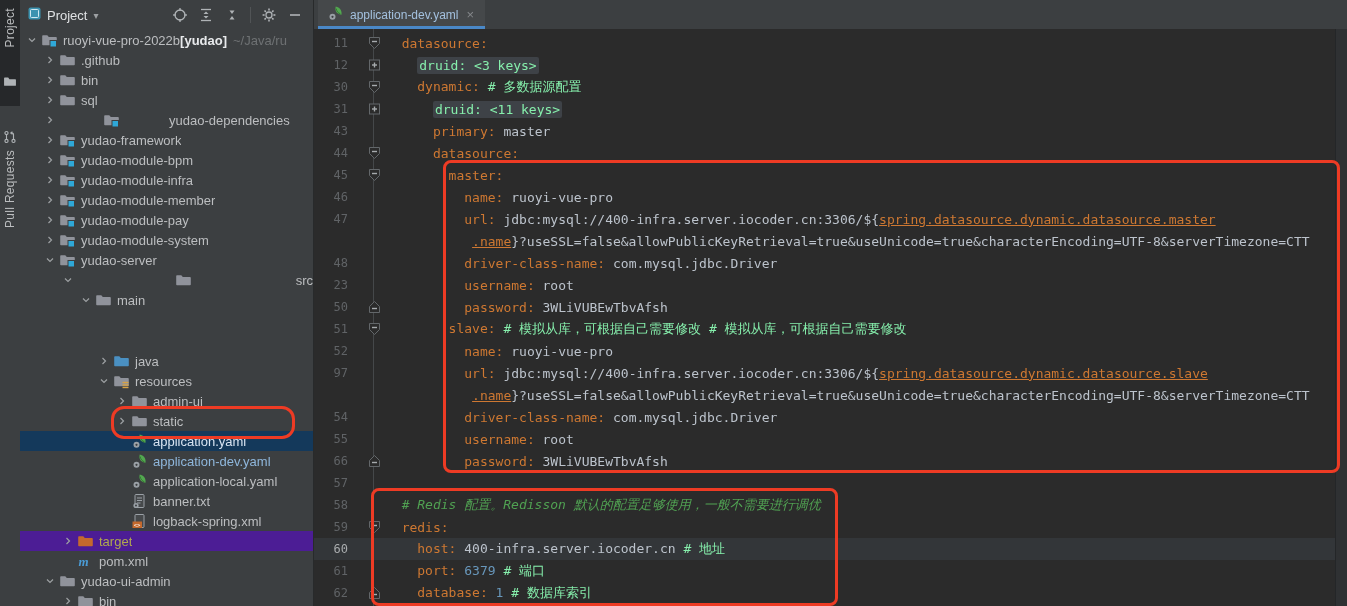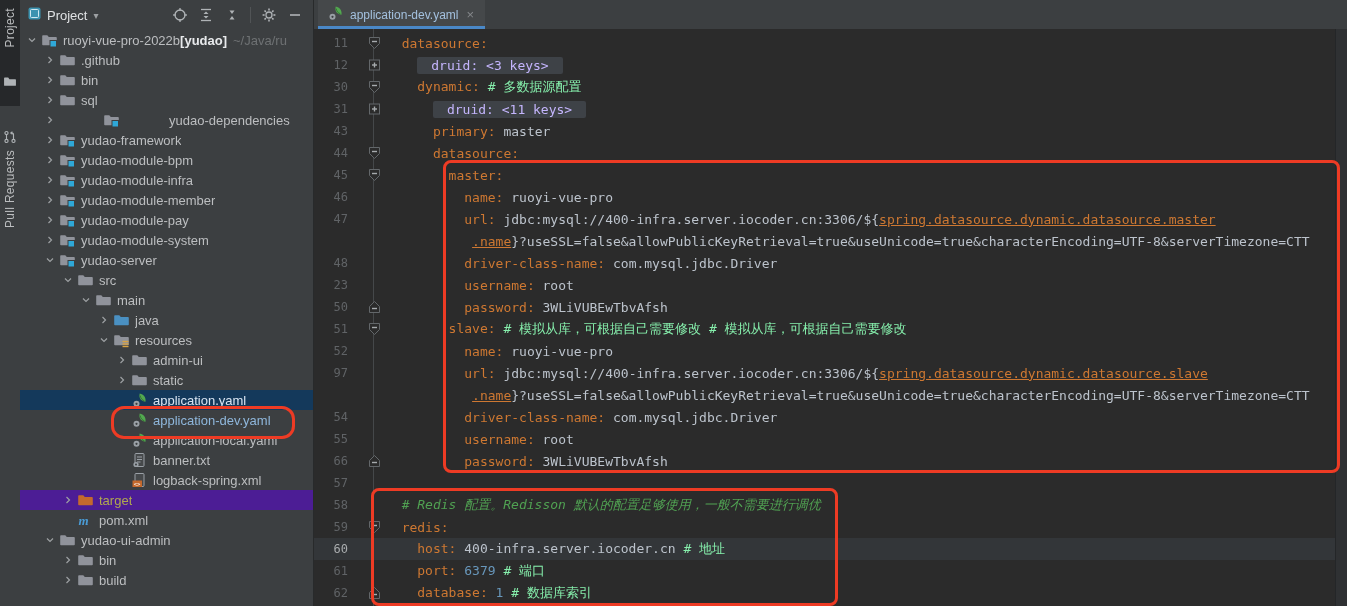--- a/index.html
+++ b/index.html
@@ -54,21 +54,21 @@
   .cline.current .ln{color:#A9ACAE;}
   .foldc{width:20px;flex:none;margin-left:16px;display:flex;justify-content:center;align-items:center;position:relative;z-index:1;}
   .ct{white-space:pre;padding-left:2px;}
   .ind{display:inline-block;}
   .t-key{color:#CE7832;}
   .t-val{color:#BCC3CC;}
   .t-com{color:#86efac;}
   .t-comi{color:#50A152;font-style:italic;}
   .t-num{color:#6897BB;}
   .t-link{color:#CE7832;text-decoration:underline;}
-  .t-fold{background:#3E4247;color:#c4b5fd;border-radius:2px;padding:1px 14px;}
+  .t-fold{background:#3E4247;color:#86efac;border-radius:2px;padding:1px 2px;}
 
   .scrollcol{position:absolute;top:29px;right:0;bottom:0;width:11px;background:#2F3133;border-left:1px solid #242628;cursor:pointer;}
 
   
   .ann{position:absolute;border:3px solid #EE3B24;border-radius:8px;pointer-events:none;z-index:5;}
   .ann-tree{left:111px;top:406px;width:178px;height:27px;border-radius:13px;}
   .ann-code-1{left:443px;top:160px;width:891px;height:307px;}
   .ann-code-2{left:371px;top:488px;width:461px;height:112px;}
 </style>
 </head>
@@ -316,21 +316,21 @@
             </svg>
           </span>
           <span class="ticon">
             <svg width="17" height="16" viewBox="0 0 16 16">
               <path d="M1.5 3.2h4.3l1.5 1.9h7.2c.5 0 .8.3.8.8v6.6c0 .5-.3.8-.8.8H1.5c-.5 0-.8-.3-.8-.8V4c0-.5.3-.8.8-.8Z" fill="#90939B"></path>
               <rect x="8.5" y="8.5" width="6.5" height="6.5" fill="#2FA8D8" stroke="#3C3F41" stroke-width="1"></rect>
             </svg>
           </span>
           <span class="lbl">yudao-server</span>
         </div>
-        <div class="trow" style="padding-left: 40px;">
+        <div class="trow" style="padding-left: 40px; justify-content: space-between;">
           <span class="chev">
             <svg width="12" height="12" viewBox="0 0 16 16">
               <polyline points="4,6 8,10 12,6" fill="none" stroke="#9DA0A3" stroke-width="1.6"></polyline>
             </svg>
           </span>
           <span class="ticon">
             <svg width="17" height="16" viewBox="0 0 16 16">
               <path d="M1.5 3.2h4.3l1.5 1.9h7.2c.5 0 .8.3.8.8v6.6c0 .5-.3.8-.8.8H1.5c-.5 0-.8-.3-.8-.8V4c0-.5.3-.8.8-.8Z" fill="#90939B"></path>
             </svg>
           </span>
@@ -342,21 +342,21 @@
               <polyline points="4,6 8,10 12,6" fill="none" stroke="#9DA0A3" stroke-width="1.6"></polyline>
             </svg>
           </span>
           <span class="ticon">
             <svg width="17" height="16" viewBox="0 0 16 16">
               <path d="M1.5 3.2h4.3l1.5 1.9h7.2c.5 0 .8.3.8.8v6.6c0 .5-.3.8-.8.8H1.5c-.5 0-.8-.3-.8-.8V4c0-.5.3-.8.8-.8Z" fill="#90939B"></path>
             </svg>
           </span>
           <span class="lbl">main</span>
         </div>
-        <div class="trow" style="padding-left: 76px;">
+        <div class="trow" style="padding-left: 76px; margin-top: 41px;">
           <span class="chev">
             <svg width="12" height="12" viewBox="0 0 16 16">
               <polyline points="6,4 10,8 6,12" fill="none" stroke="#9DA0A3" stroke-width="1.6"></polyline>
             </svg>
           </span>
           <span class="ticon">
             <svg width="17" height="16" viewBox="0 0 16 16">
               <path d="M1.5 3.2h4.3l1.5 1.9h7.2c.5 0 .8.3.8.8v6.6c0 .5-.3.8-.8.8H1.5c-.5 0-.8-.3-.8-.8V4c0-.5.3-.8.8-.8Z" fill="#4A90C2"></path>
             </svg>
           </span>

